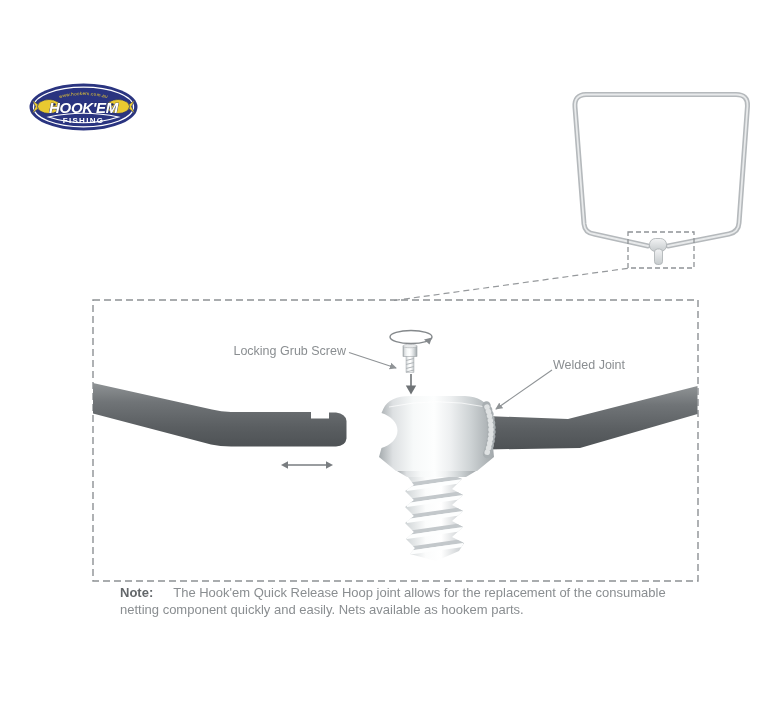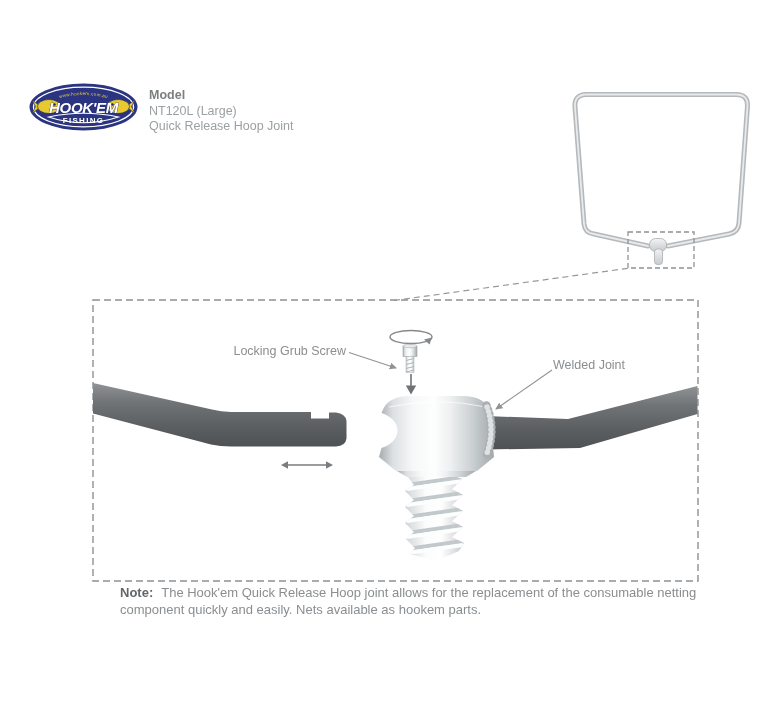--- a/index.html
+++ b/index.html
@@ -7,21 +7,21 @@
     position:relative;width:780px;height:705px;background:#ffffff;overflow:hidden;
     font-family:"Liberation Sans",sans-serif;
   }
   .abs{position:absolute;}
   svg{display:block;}
   svg text{font-family:"Liberation Sans",sans-serif;}
   .model-block{left:149px;top:88px;font-size:12.5px;line-height:15.5px;}
   .model-label{font-weight:bold;color:#7b7f82;}
   .model-line{color:#9ba0a3;}
   .note{left:120px;top:585px;width:580px;font-size:13px;line-height:16.5px;color:#8a8e91;}
-  .note-prefix{font-weight:bold;color:#63676a;margin-right:8px;}
+  .note-prefix{font-weight:bold;color:#63676a;margin-right:20px;}
   .diagram-layer{left:0;top:0;}
   .logo-wrap{left:29px;top:83px;}
 </style>
 </head>
 <body>
 
 <div class="canvas">
 
   <svg class="abs logo-wrap" width="109" height="48" viewBox="0 0 109 48">
     <defs>
@@ -46,25 +46,20 @@
       <path d="M 12,2.5 Q 17,0 21,2.8 L 16.5,6 Z" fill="#e9c930" stroke="#1d2a6e" stroke-width="0.5"></path>
       <ellipse cx="17" cy="8.5" rx="11.5" ry="7" fill="#e9c930" stroke="#1d2a6e" stroke-width="0.7"></ellipse>
       <circle cx="22.5" cy="6.5" r="1.2" fill="#1d2a6e"></circle>
       <path d="M 27.5,9 L 23.5,11" stroke="#1d2a6e" stroke-width="0.7" fill="none"></path>
     </g>
     <text x="54.5" y="29.5" text-anchor="middle" font-size="15" font-weight="bold" font-style="italic" fill="#ffffff" stroke="#1d2a6e" stroke-width="0.7" paint-order="stroke" letter-spacing="-0.3">HOOK'EM</text>
     <path d="M 19.5,34 Q 54.5,26.5 89.5,34 Q 54.5,45.5 19.5,34 Z" fill="#2a3480" stroke="#ffffff" stroke-width="1.1"></path>
     <text x="54.5" y="40.3" text-anchor="middle" font-size="8" font-weight="bold" fill="#ffffff" letter-spacing="1.3">FISHING</text>
   </svg>
 
-  <div class="abs model-block">
-    <div class="model-label">Model</div>
-    <div class="model-line">NT120L (Large)</div>
-    <div class="model-line">Quick Release Hoop Joint</div>
-  </div>
 
   <svg class="abs diagram-layer" width="780" height="705" viewBox="0 0 780 705">
     <defs>
       <linearGradient id="rodGrad" x1="0" y1="0" x2="0" y2="1">
         <stop offset="0%" stop-color="#8f9395"></stop>
         <stop offset="30%" stop-color="#707477"></stop>
         <stop offset="70%" stop-color="#5a5e61"></stop>
         <stop offset="100%" stop-color="#4e5255"></stop>
       </linearGradient>
       <linearGradient id="jointGrad" x1="0" y1="0" x2="1" y2="0">

